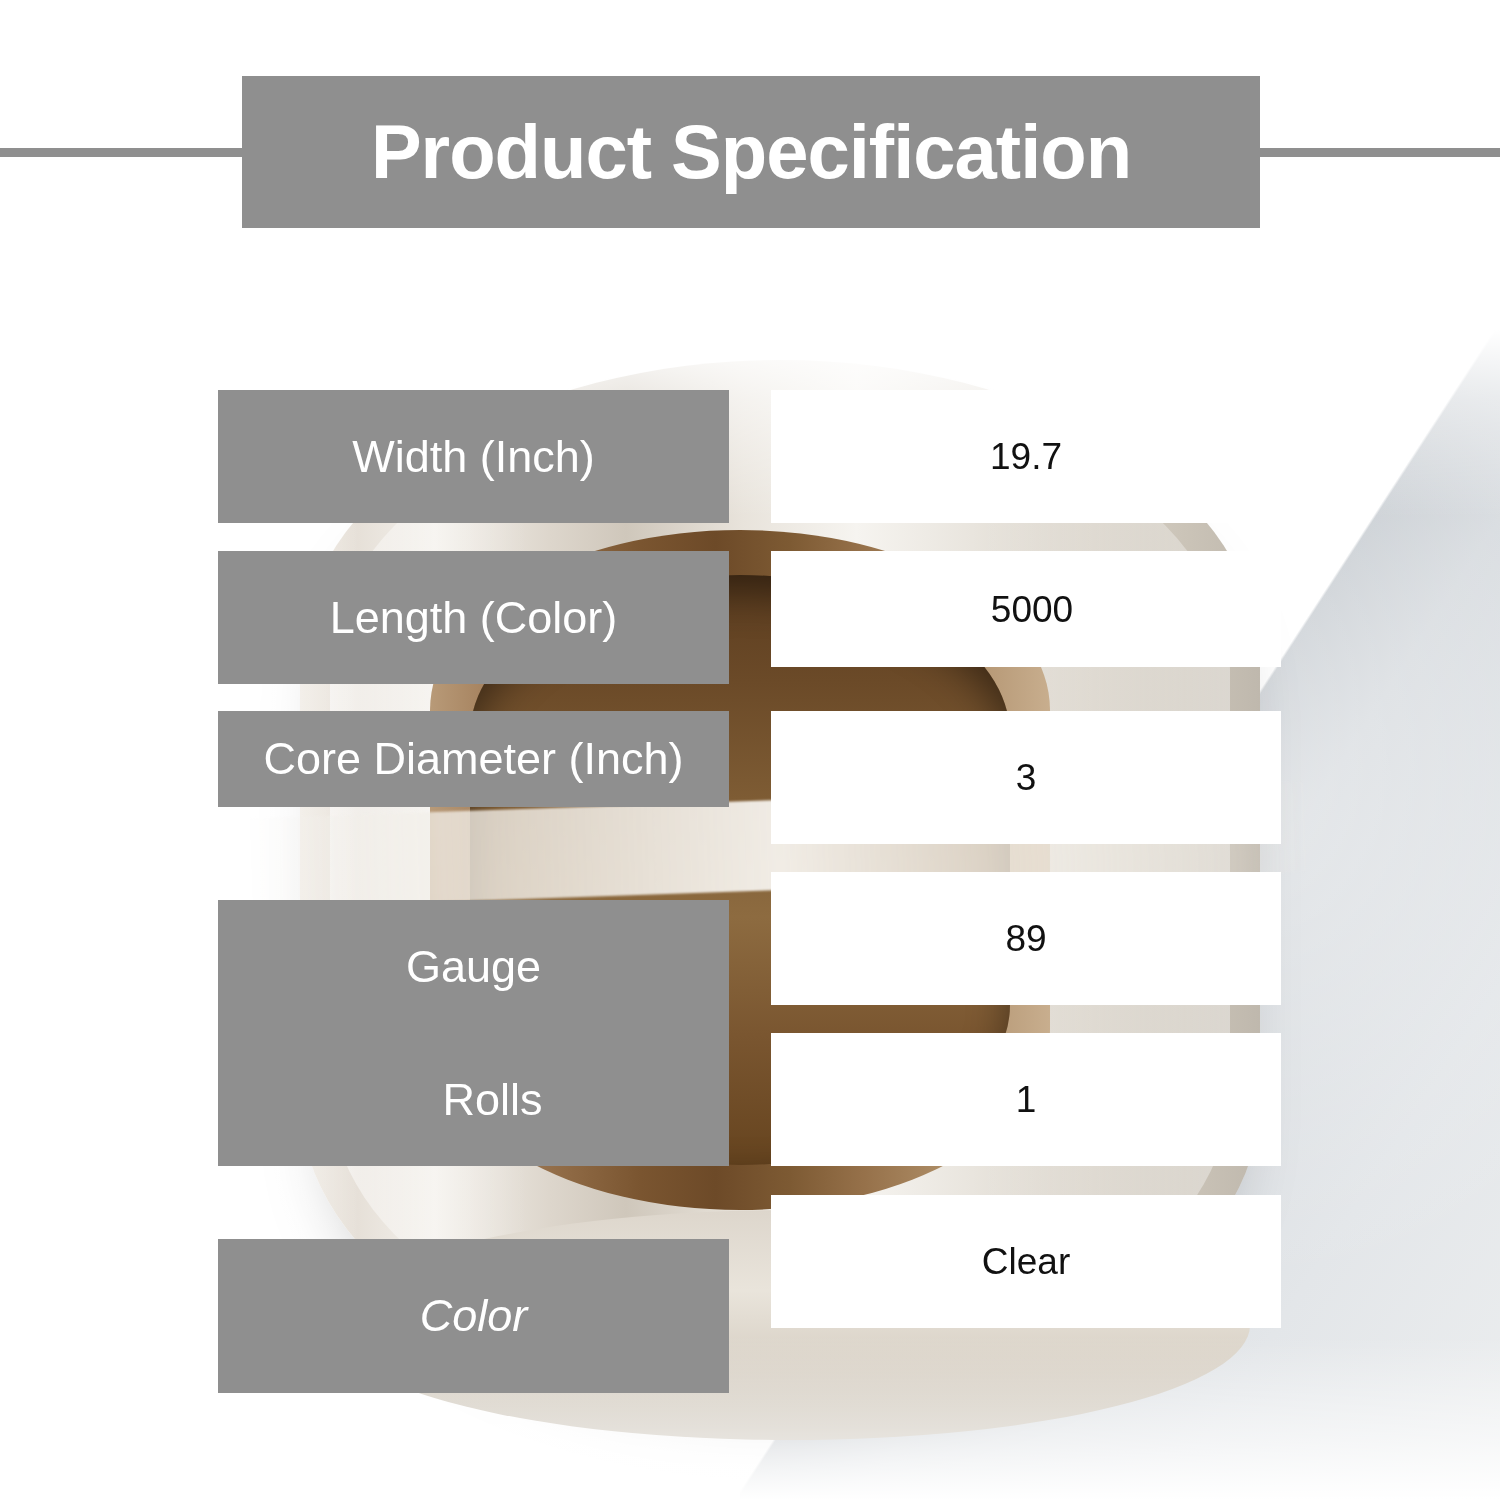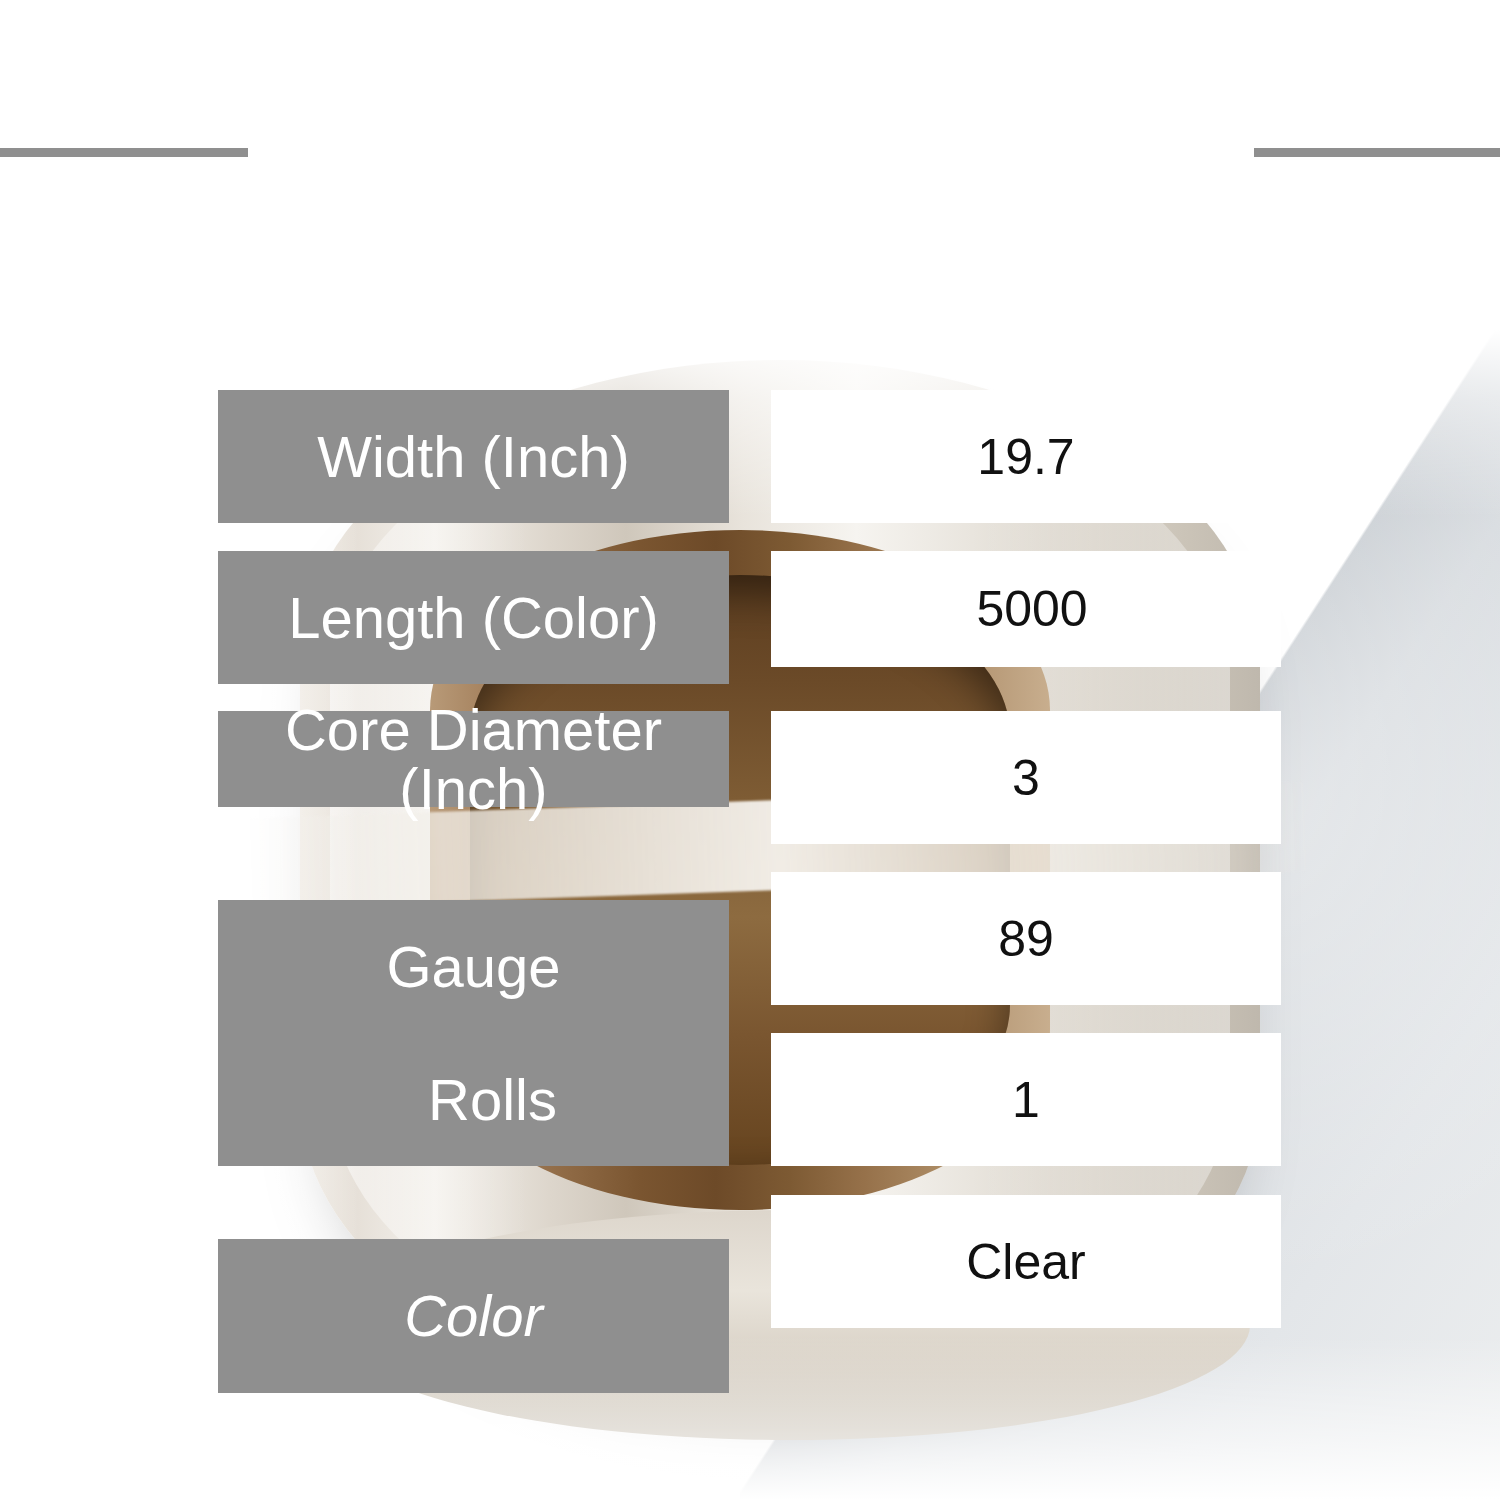--- a/index.html
+++ b/index.html
@@ -178,33 +178,33 @@
     position:absolute;
     left:0; width:1500px;
   }
   .spec-label{
     position:absolute;
     left:218px; width:511px;
     background:#8f8f8f;
     color:#ffffff;
     display:flex; align-items:center; justify-content:center;
     text-align:center;
-    font-size:58px;
+    font-size:45px;
     font-weight:400;
     line-height:1.02;
     padding:0 10px;
   }
   .spec-value{
     position:absolute;
     left:771px; width:510px;
     background:#ffffff;
     color:#111111;
     display:flex; align-items:center; justify-content:center;
     text-align:center;
-    font-size:50px;
+    font-size:37px;
     font-weight:400;
     line-height:1;
   }
 </style>
 </head>
 <body>
 
 <div id="page">
 
   <div id="photo">
@@ -215,20 +215,23 @@
     <div class="core-outer"></div>
     <div class="core-inner"></div>
     <div class="film-band"></div>
     <div class="roll-lip"></div>
     <div class="vignette"></div>
   </div>
 
   <div id="header">
     <div class="rule left"></div>
     <div class="rule right"></div>
+    <div class="title-banner">
+      <span class="title-text">Product Specification</span>
+    </div>
   </div>
 
   <div id="spec-table">
 
     <div class="spec-row">
       <div class="spec-label" style="top:390px;height:133px;">
         <span>Width (Inch)</span>
       </div>
       <div class="spec-value" style="top:390px;height:133px;">
         <span>19.7</span>

